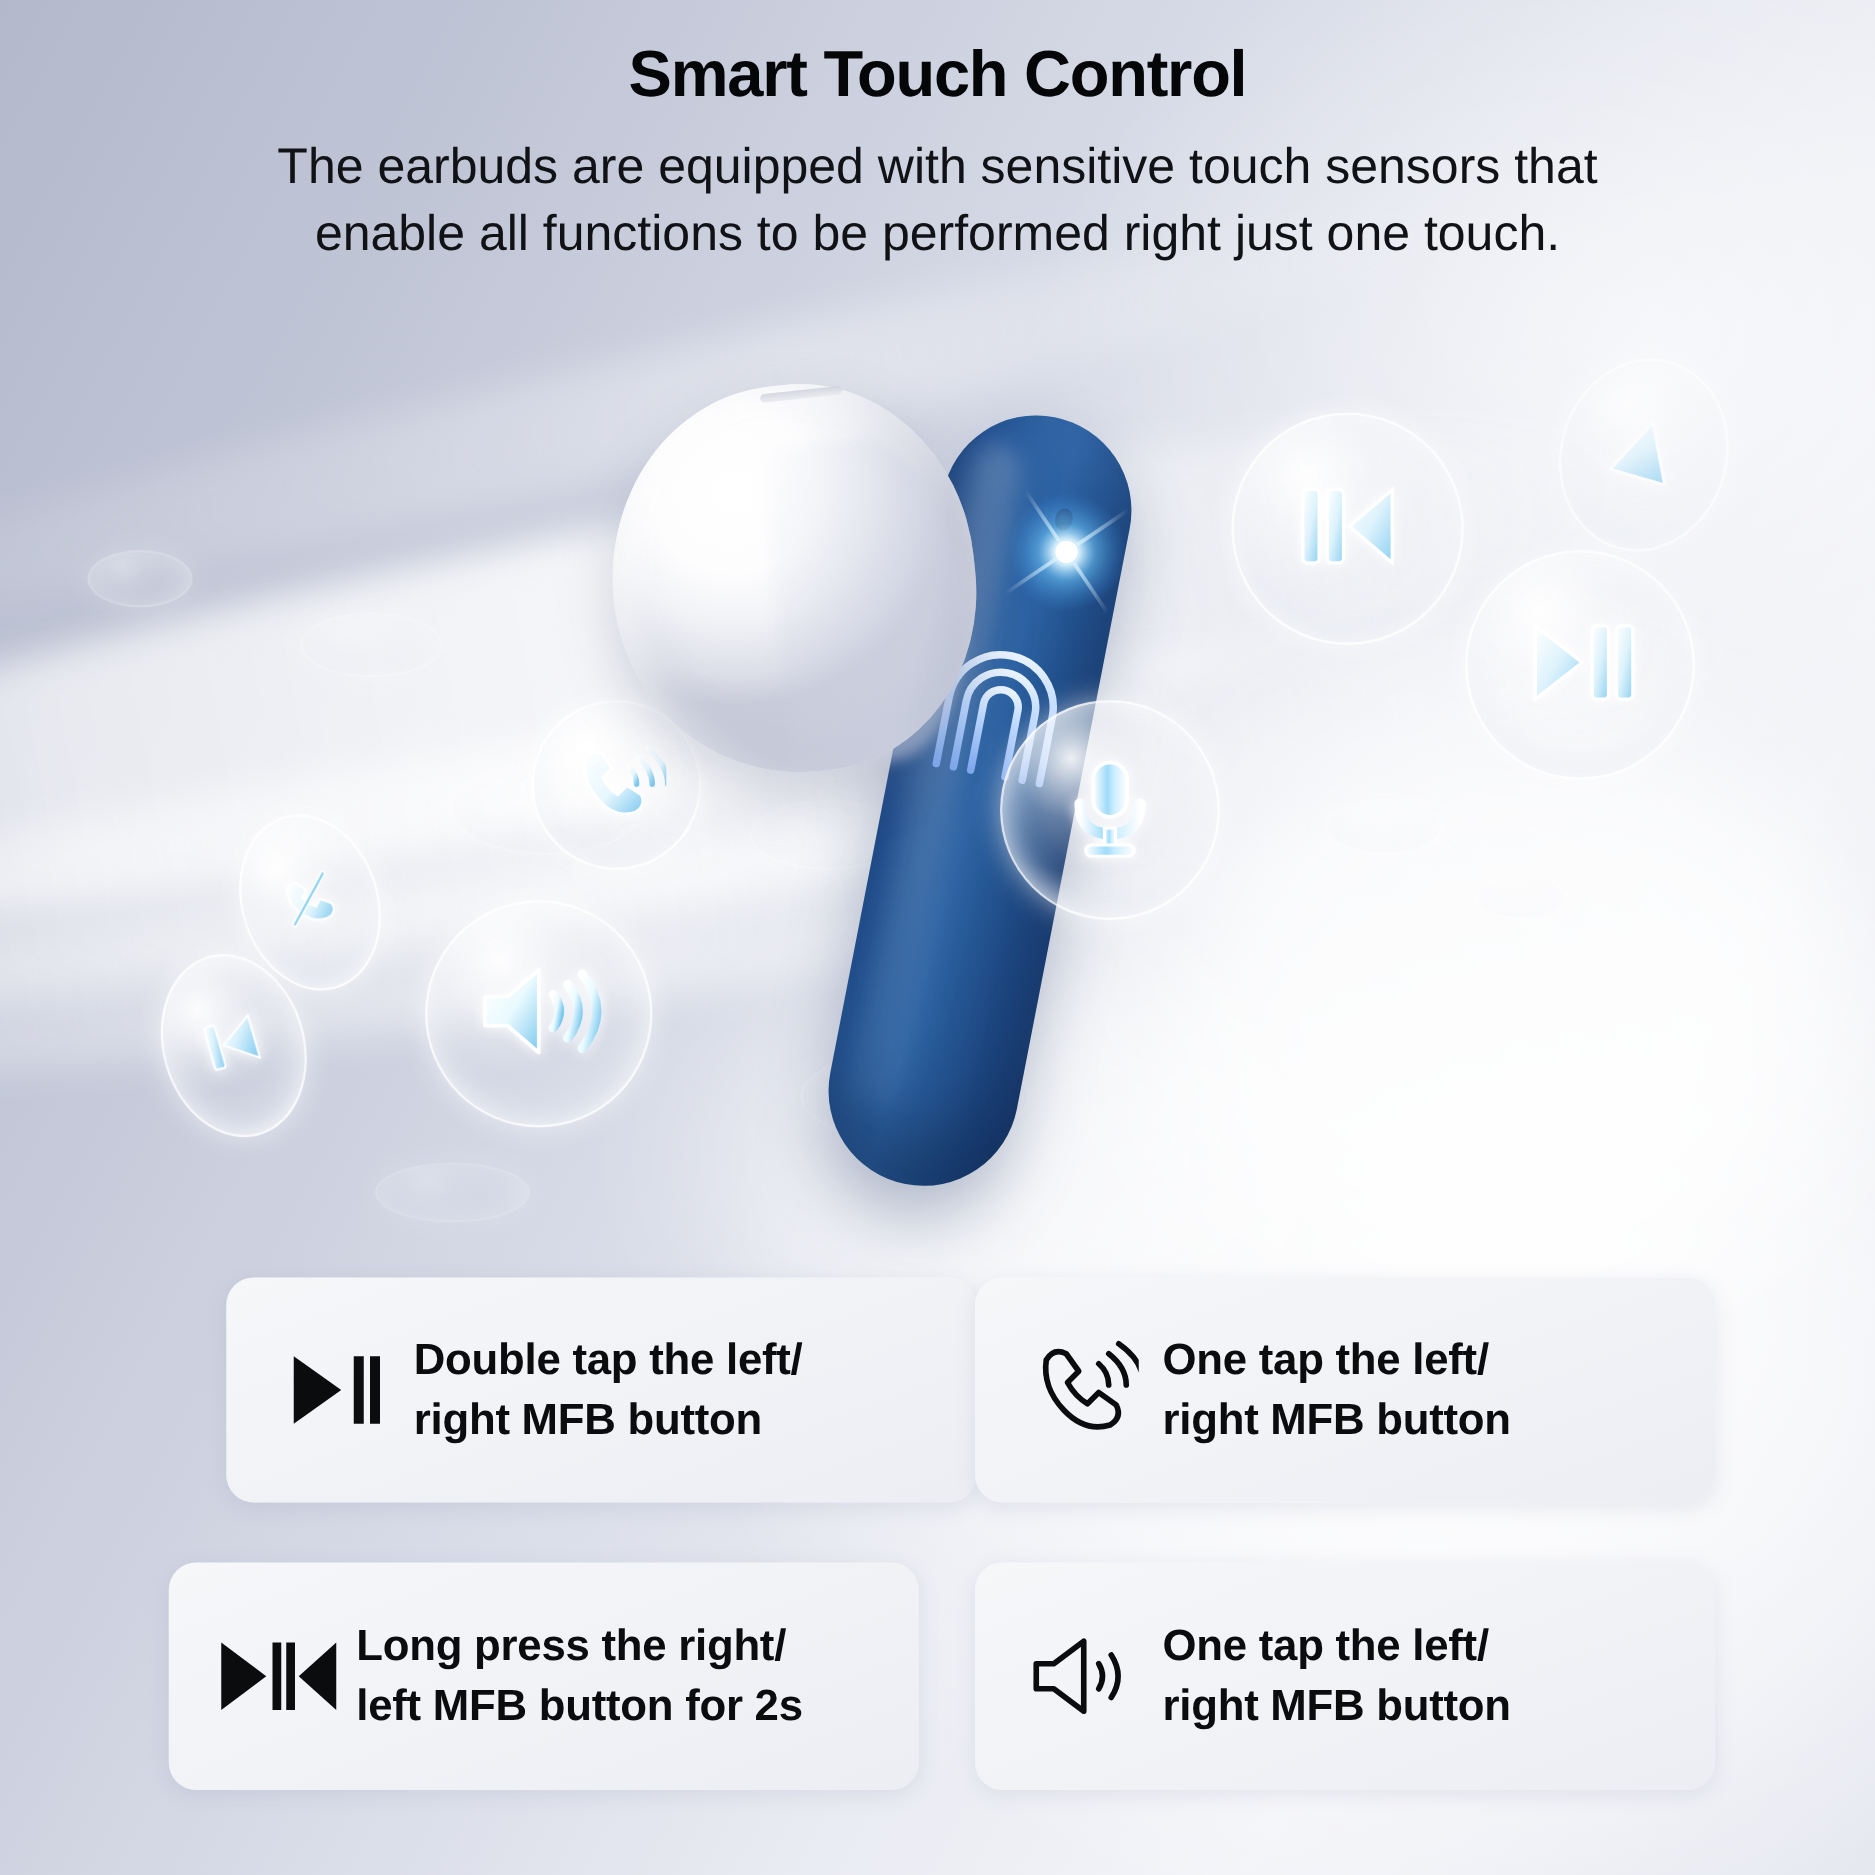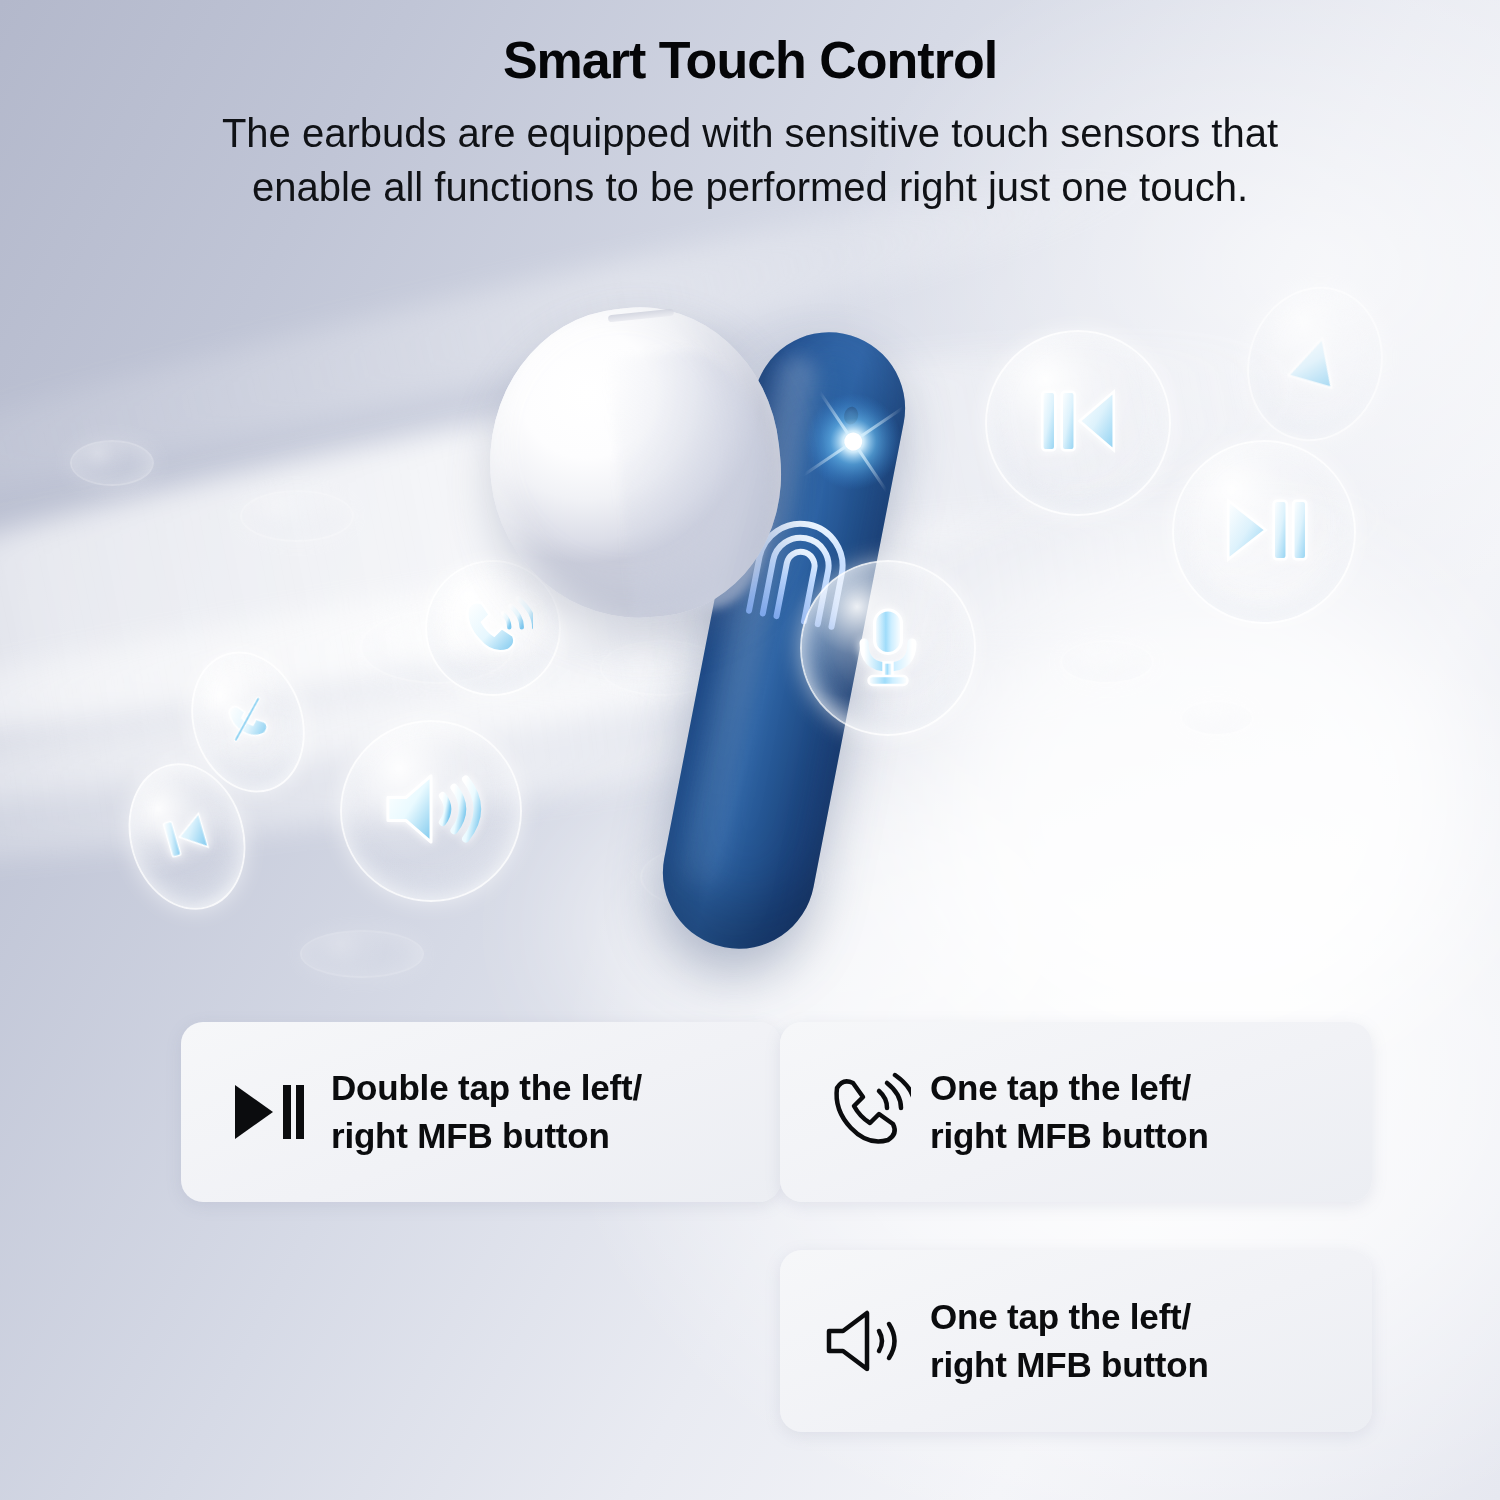--- a/index.html
+++ b/index.html
@@ -413,20 +413,34 @@
         <path d="M62 11 q14 11 14 25" fill="none" stroke="#0b0c0e" stroke-width="4.5" stroke-linecap="round"></path>
         <path d="M70 3 q20 14 20 33" fill="none" stroke="#0b0c0e" stroke-width="4.5" stroke-linecap="round"></path>
       </svg>
     </span>
     <span class="ctext">
       <span class="ln">One tap the left/</span>
       <span class="ln">right MFB button</span>
     </span>
   </div>
 
+  <div class="card" id="card-bl">
+    <span class="cicon">
+      <svg width="100" height="66" viewBox="0 0 100 66">
+        <path d="M4 6 L4 60 L40 33 Z" fill="#0b0c0e"></path>
+        <rect x="45" y="6" width="7" height="54" fill="#0b0c0e"></rect>
+        <rect x="56" y="6" width="7" height="54" fill="#0b0c0e"></rect>
+        <path d="M96 6 L96 60 L66 33 Z" fill="#0b0c0e"></path>
+      </svg>
+    </span>
+    <span class="ctext">
+      <span class="ln">Long press the right/</span>
+      <span class="ln">left MFB button for 2s</span>
+    </span>
+  </div>
 
   <div class="card" id="card-br">
     <span class="cicon">
       <svg width="90" height="72" viewBox="0 0 90 72">
         <path d="M6 26 h14 L44 8 v56 L20 46 H6 z" fill="none" stroke="#0b0c0e" stroke-width="4.5" stroke-linejoin="round"></path>
         <path d="M56 26 q6 10 0 20" fill="none" stroke="#0b0c0e" stroke-width="4.5" stroke-linecap="round"></path>
         <path d="M66 19 q11 17 0 34" fill="none" stroke="#0b0c0e" stroke-width="4.5" stroke-linecap="round"></path>
       </svg>
     </span>
     <span class="ctext">

